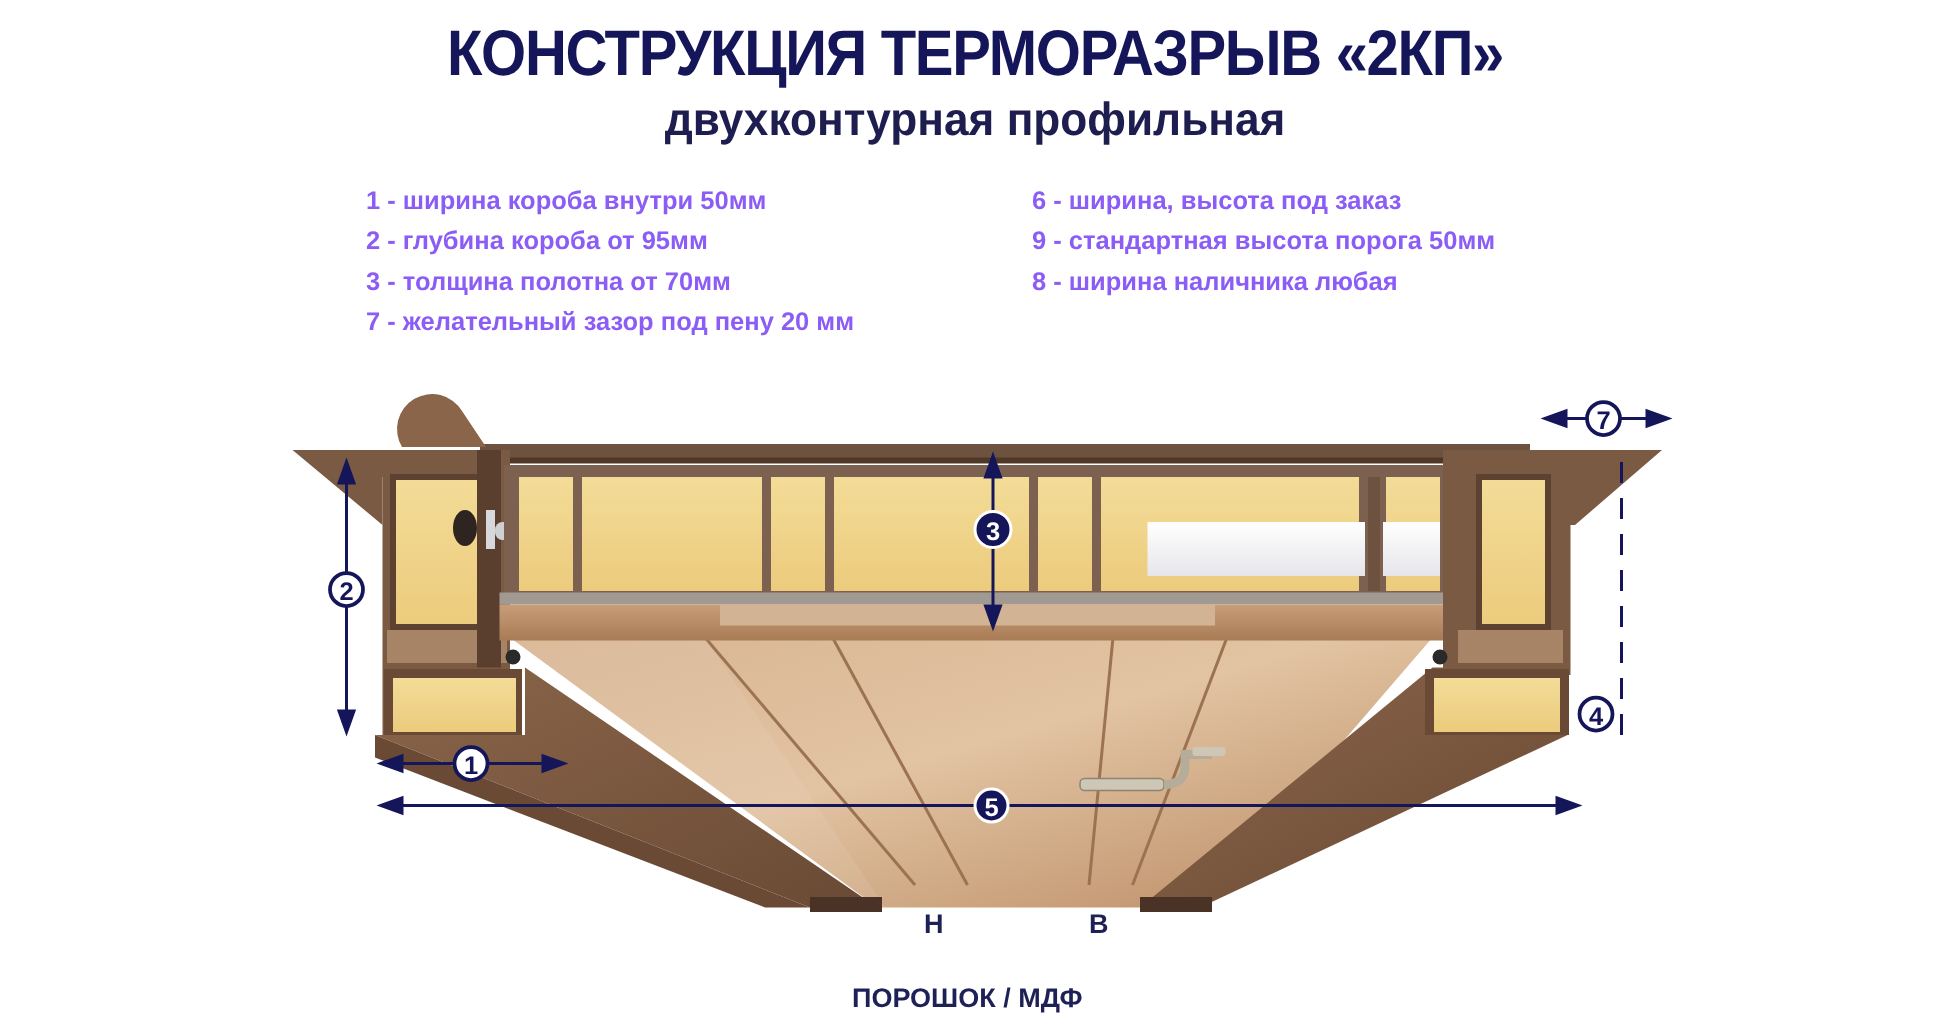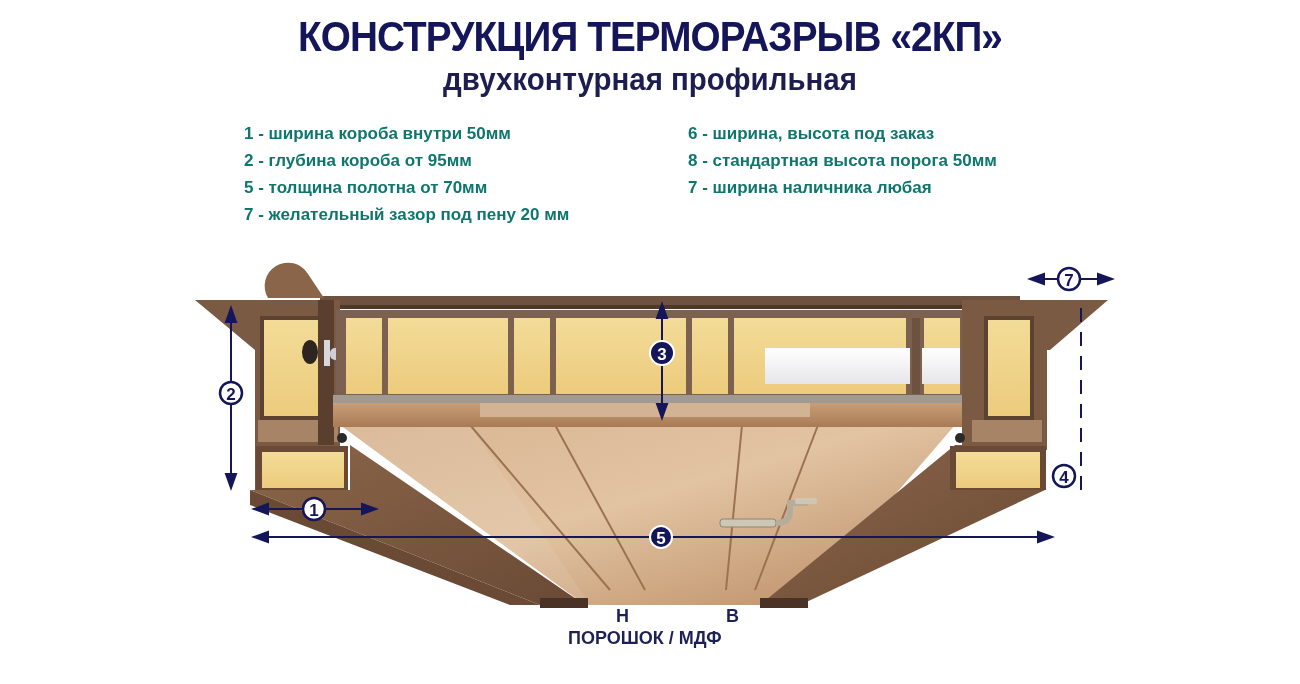--- a/index.html
+++ b/index.html
@@ -1,42 +1,42 @@
 <!DOCTYPE html>
 <html><head>
 <meta charset="utf-8">
 <style>
   * { margin:0; padding:0; box-sizing:border-box; }
   html, body { width:1300px; height:684px; background:#ffffff; overflow:hidden; }
   body { position:relative; font-family:"Liberation Sans", "DejaVu Sans", sans-serif; color:#14145a; }
   .title { position:absolute; left:0; width:1300px; top:12px; text-align:center; font-weight:700; font-size:43px; letter-spacing:-1px; color:#15165a; transform:scaleX(0.9); }
   .subtitle { position:absolute; left:0; width:1300px; top:62px; text-align:center; font-weight:700; font-size:31px; color:#1d1d4f; transform:scaleX(0.95); }
-  .legend { position:absolute; font-weight:700; font-size:17px; line-height:27px; color:#0f766e; }
+  .legend { position:absolute; font-weight:700; font-size:17px; line-height:27px; color:#8b5cf6; }
   .legend.left { left:244px; top:120px; }
   .legend.right { left:688px; top:120px; }
   .legend .row { white-space:nowrap; }
   .diagram { position:absolute; left:0; top:0; width:1300px; height:684px; }
   .bottom-label { position:absolute; font-weight:700; color:#1e2156; font-size:18px; }
 </style>
 </head>
 <body>
 
 <div class="title">КОНСТРУКЦИЯ ТЕРМОРАЗРЫВ «2КП»</div>
 <div class="subtitle">двухконтурная профильная</div>
 
 <div class="legend left">
   <div class="row">1 - ширина короба внутри 50мм</div>
   <div class="row">2 - глубина короба от 95мм</div>
-  <div class="row">5 - толщина полотна от 70мм</div>
+  <div class="row">3 - толщина полотна от 70мм</div>
   <div class="row">7 - желательный зазор под пену 20 мм</div>
 </div>
 <div class="legend right">
   <div class="row">6 -  ширина, высота под заказ</div>
-  <div class="row">8 - стандартная высота порога 50мм</div>
-  <div class="row">7 - ширина наличника любая</div>
+  <div class="row">9 - стандартная высота порога 50мм</div>
+  <div class="row">8 - ширина наличника любая</div>
 </div>
 
 <svg class="diagram" viewBox="0 0 1300 684" xmlns="http://www.w3.org/2000/svg">
   <defs>
     <linearGradient id="wood" x1="0" y1="0" x2="1" y2="1">
       <stop offset="0" stop-color="#d8b592"></stop>
       <stop offset="0.45" stop-color="#e2c3a2"></stop>
       <stop offset="1" stop-color="#b98a62"></stop>
     </linearGradient>
     <linearGradient id="woodShade" x1="0" y1="0" x2="0" y2="1">
@@ -184,13 +184,13 @@
     <text x="1069" y="286" text-anchor="middle" font-size="17" font-weight="700" fill="#15165a" font-family="Liberation Sans, sans-serif">7</text>
   </g>
   <g>
     <circle cx="1064" cy="476" r="11" fill="#ffffff" stroke="#15165a" stroke-width="2.5"></circle>
     <text x="1064" y="483" text-anchor="middle" font-size="17" font-weight="700" fill="#15165a" font-family="Liberation Sans, sans-serif">4</text>
   </g>
 </svg>
 
 <div class="bottom-label" style="left:616px; top:606px;">Н</div>
 <div class="bottom-label" style="left:726px; top:606px;">В</div>
-<div class="bottom-label" style="left:568px; top:628px;">ПОРОШОК / МДФ</div>
+<div class="bottom-label" style="left:568px; top:655px;">ПОРОШОК / МДФ</div>
 
 </body></html>

